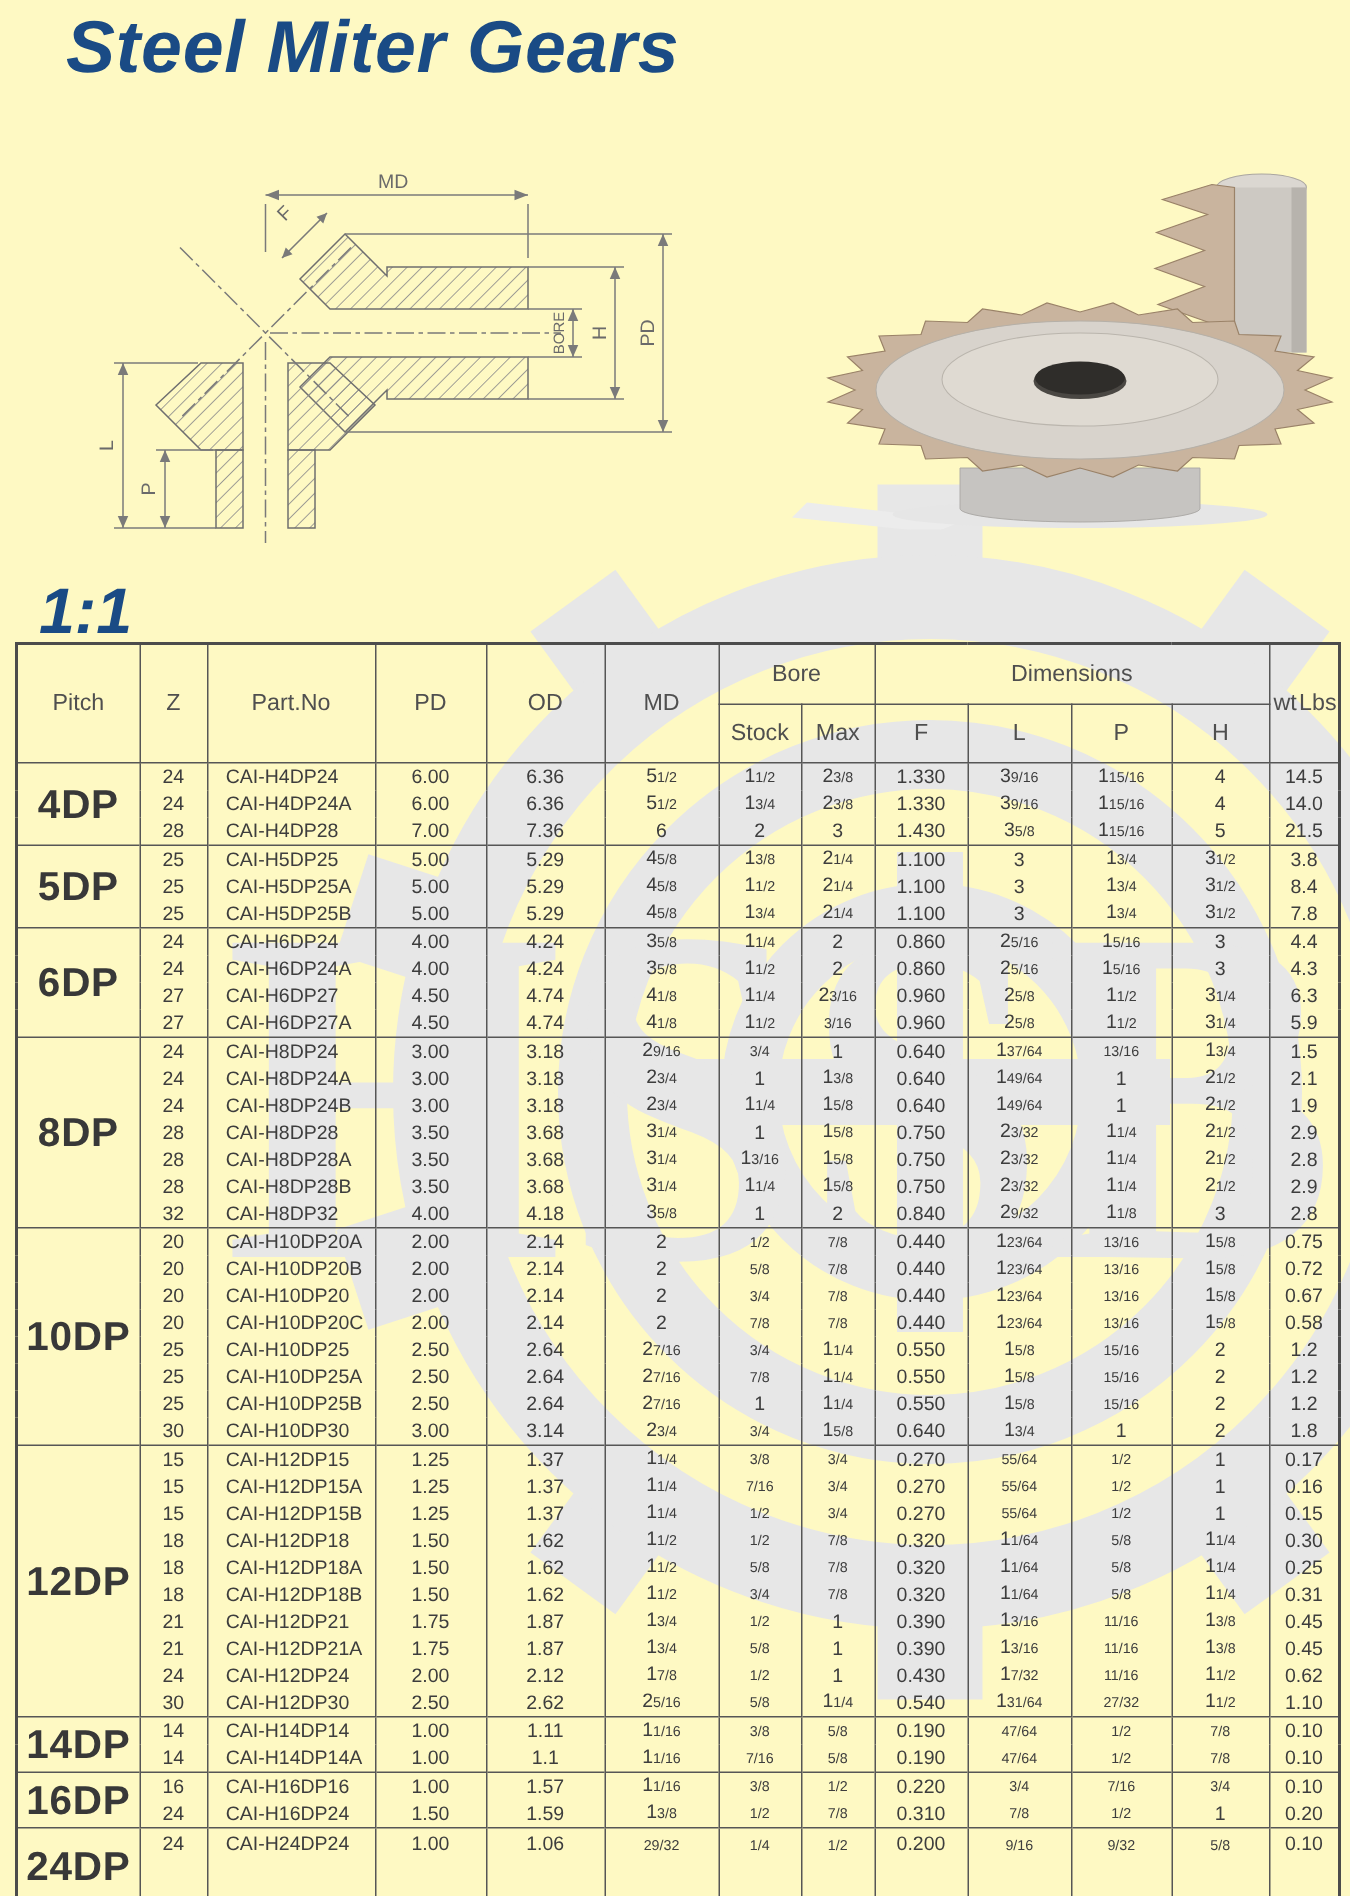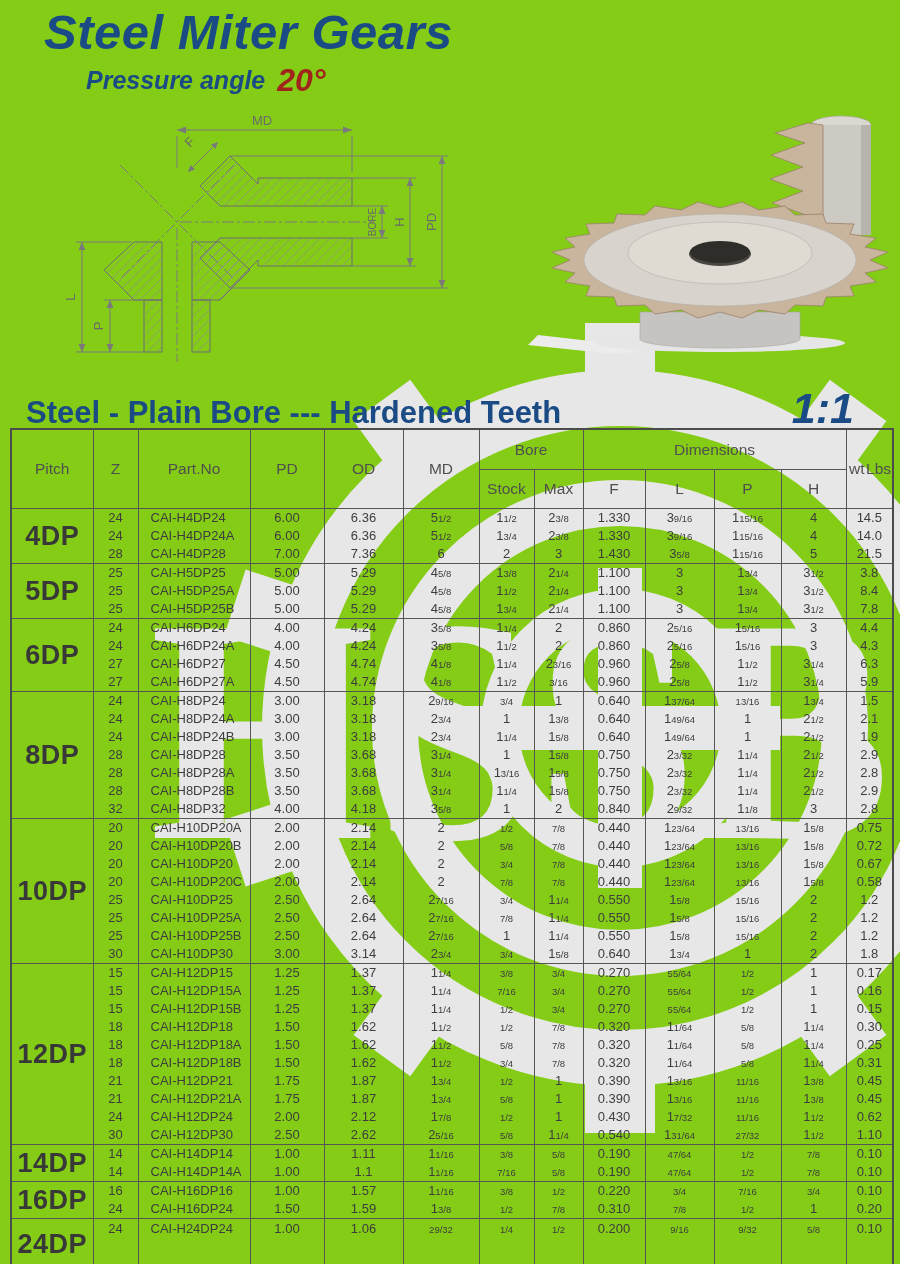--- a/index.html
+++ b/index.html
@@ -1,20 +1,20 @@
 <!DOCTYPE html>
 <html style="--navy: #1a4b85; --red: #a1241c; --table-text: #3d3d3d; --table-border: #565656; --watermark: #e7e7e7;"><head>
 <meta charset="utf-8">
 <style>
   :root{
     --navy:#1a4b85; --red:#a1241c; --table-text:#3d3d3d; --table-border:#565656; --watermark:#e7e7e7;
   }
   html,body{margin:0;padding:0;background:#fff;}
   body{font-family:"Liberation Sans",sans-serif;color:var(--table-text);}
-  .page{position:relative;width:900px;height:1264px;background:#84cc16;overflow:hidden;}
+  .page{position:relative;width:900px;height:1264px;background:#fef9c3;overflow:hidden;}
 
   
   .title{position:absolute;left:44px;top:4px;margin:0;font-size:49px;font-style:italic;font-weight:bold;
          color:var(--navy);letter-spacing:0.5px;white-space:nowrap;}
   .subtitle{position:absolute;left:86px;top:62px;font-size:25px;font-style:italic;font-weight:bold;color:var(--navy);}
   .subtitle .deg{font-size:32px;color:var(--red);margin-left:12px;vertical-align:-2px;}
 
   
   .diagram{position:absolute;left:52px;top:110px;}
   .photo{position:absolute;left:523px;top:103px;}
@@ -52,23 +52,20 @@
   .spec tbody:last-of-type td.pitch{vertical-align:middle;padding-top:0;}
   .wt-head{display:flex;flex-direction:row;height:73px;}
   .wt-head div{flex:1;display:flex;align-items:center;justify-content:center;}
 </style>
 </head>
 <body>
 
 <div class="page">
 
   <h1 class="title">Steel Miter Gears</h1>
-  <div class="subtitle">
-    <span>Pressure angle</span><span class="deg">20°</span>
-  </div>
 
   <svg class="wm" width="760" height="870" viewBox="0 0 760 870">
     <g>
       <rect x="445" y="5" width="70" height="70" transform="rotate(0 480 410)"></rect>
       <rect x="445" y="5" width="70" height="70" transform="rotate(36 480 410)"></rect>
       <rect x="445" y="5" width="70" height="70" transform="rotate(72 480 410)"></rect>
       <rect x="445" y="5" width="70" height="70" transform="rotate(108 480 410)"></rect>
       <rect x="445" y="5" width="70" height="70" transform="rotate(144 480 410)"></rect>
       <rect x="445" y="5" width="70" height="70" transform="rotate(180 480 410)"></rect>
       <rect x="445" y="5" width="70" height="70" transform="rotate(216 480 410)"></rect>
@@ -170,21 +167,20 @@
                L236,207 L219,215 L197,209 L175,215 L158,207 L132,211 L122,202 L94,203 L91,194 L63,193 L67,183
                L42,179 L52,170 L29,165 Z" fill="#c9b49e" stroke="#9a8268" stroke-width="0.8"></path>
       <ellipse cx="197" cy="157" rx="136" ry="46" fill="#d8d3cc" stroke="#b5b0a8" stroke-width="0.7"></ellipse>
       <ellipse cx="197" cy="150" rx="92" ry="31" fill="#dfdad2" stroke="#bab5ad" stroke-width="0.7"></ellipse>
       <ellipse cx="197" cy="151" rx="31" ry="12" fill="#4a4743"></ellipse>
       <ellipse cx="197" cy="149" rx="30" ry="11" fill="#2f2d2a"></ellipse>
     </g>
   </svg>
 
   <div class="section-row">
-    <h2 class="section-title">Steel - Plain Bore --- Hardened Teeth</h2>
     <div class="ratio">1:1</div>
   </div>
 
   <table class="spec" id="spec-table">
       <colgroup>
         <col style="width: 82px;">
         <col style="width: 45px;">
         <col style="width: 112px;">
         <col style="width: 74px;">
         <col style="width: 79px;">

